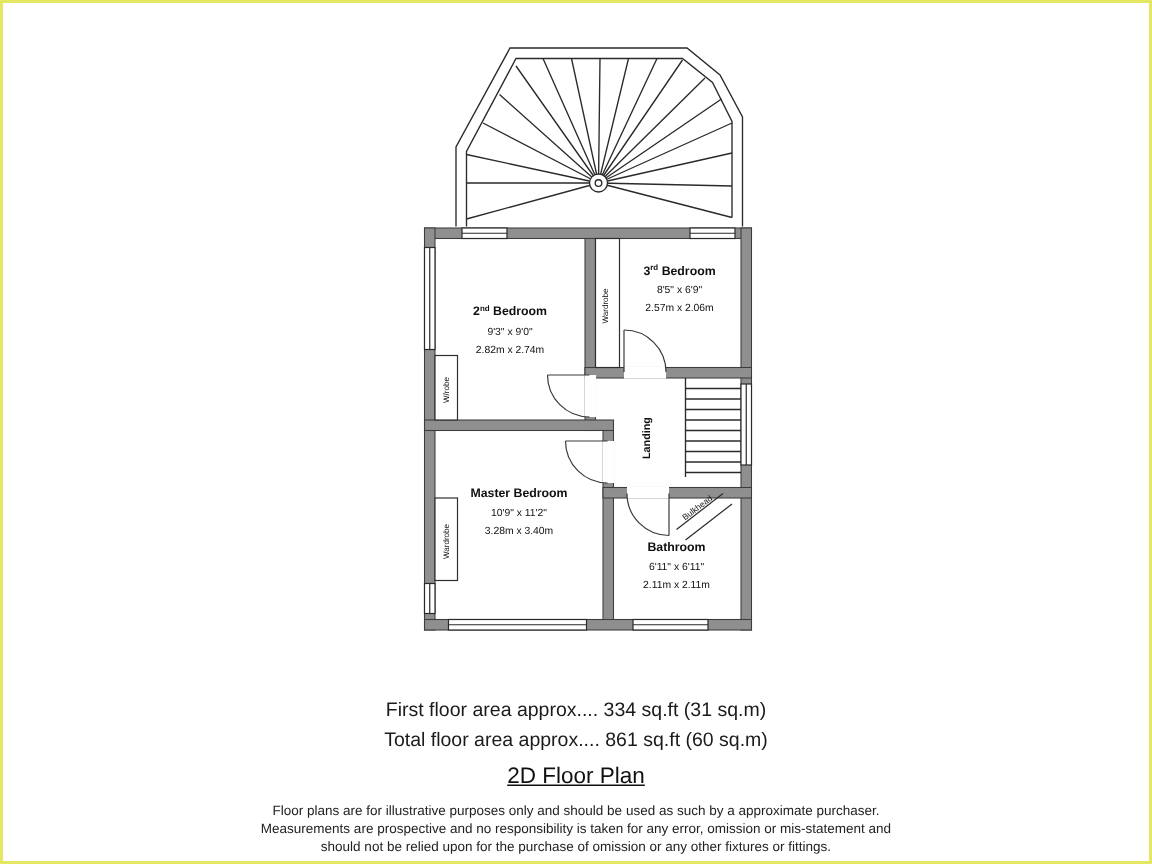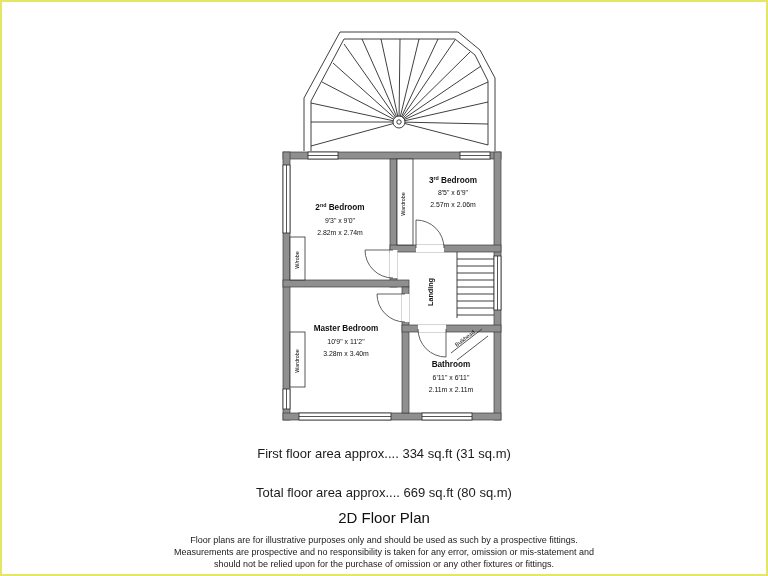--- a/index.html
+++ b/index.html
@@ -23,21 +23,21 @@
   .room-dims{font-size:6.9px;}
   .sup{font-size:5.3px;}
   .vert-label{font-size:5.4px;}
   .landing-label{font-size:7.2px;font-weight:700;}
   .bulkhead-label{font-size:5.6px;}
 
   
   .area-text{position:absolute;left:0;width:100%;text-align:center;
              font-size:13px;color:#1b1b1b;}
   .plan-title{position:absolute;top:507px;left:0;width:100%;text-align:center;
-              font-size:15px;color:#101010;}
+              font-size:15px;color:#101010;text-decoration:underline;}
   .disclaimer{position:absolute;top:532px;left:0;width:100%;text-align:center;
               font-size:9px;line-height:12px;color:#222;}
 </style>
 </head>
 <body>
 
 <div class="page">
 
   <svg class="plan-svg" width="768" height="448" viewBox="0 0 768 448">
 
@@ -155,25 +155,25 @@
       <text class="landing-label" x="431" y="290" transform="rotate(-90 431 290)">Landing</text>
 
       <text class="vert-label" x="403" y="202" transform="rotate(-90 403 202)">Wardrobe</text>
 
       <text class="vert-label" x="297" y="258" transform="rotate(-90 297 258)">W/robe</text>
 
       <text class="vert-label" x="297" y="359" transform="rotate(-90 297 359)">Wardrobe</text>
     </g>
   </svg>
 
-  <div class="area-text" style="top:444px">First floor area approx.... 334 sq.ft (31 sq.m)</div>
+  <div class="area-text" style="top:463px">First floor area approx.... 334 sq.ft (31 sq.m)</div>
 
-  <div class="area-text" style="top:483px">Total floor area approx.... 669 sq.ft (80 sq.m)</div>
+  <div class="area-text" style="top:483px">Total floor area approx.... 861 sq.ft (60 sq.m)</div>
 
   <div class="plan-title">2D Floor Plan</div>
 
   <div class="disclaimer">
-    <div>Floor plans are for illustrative purposes only and should be used as such by a prospective fittings.</div>
+    <div>Floor plans are for illustrative purposes only and should be used as such by a approximate purchaser.</div>
     <div>Measurements are prospective and no responsibility is taken for any error, omission or mis-statement and</div>
     <div>should not be relied upon for the purchase of omission or any other fixtures or fittings.</div>
   </div>
 
 </div>
 
 </body></html>

